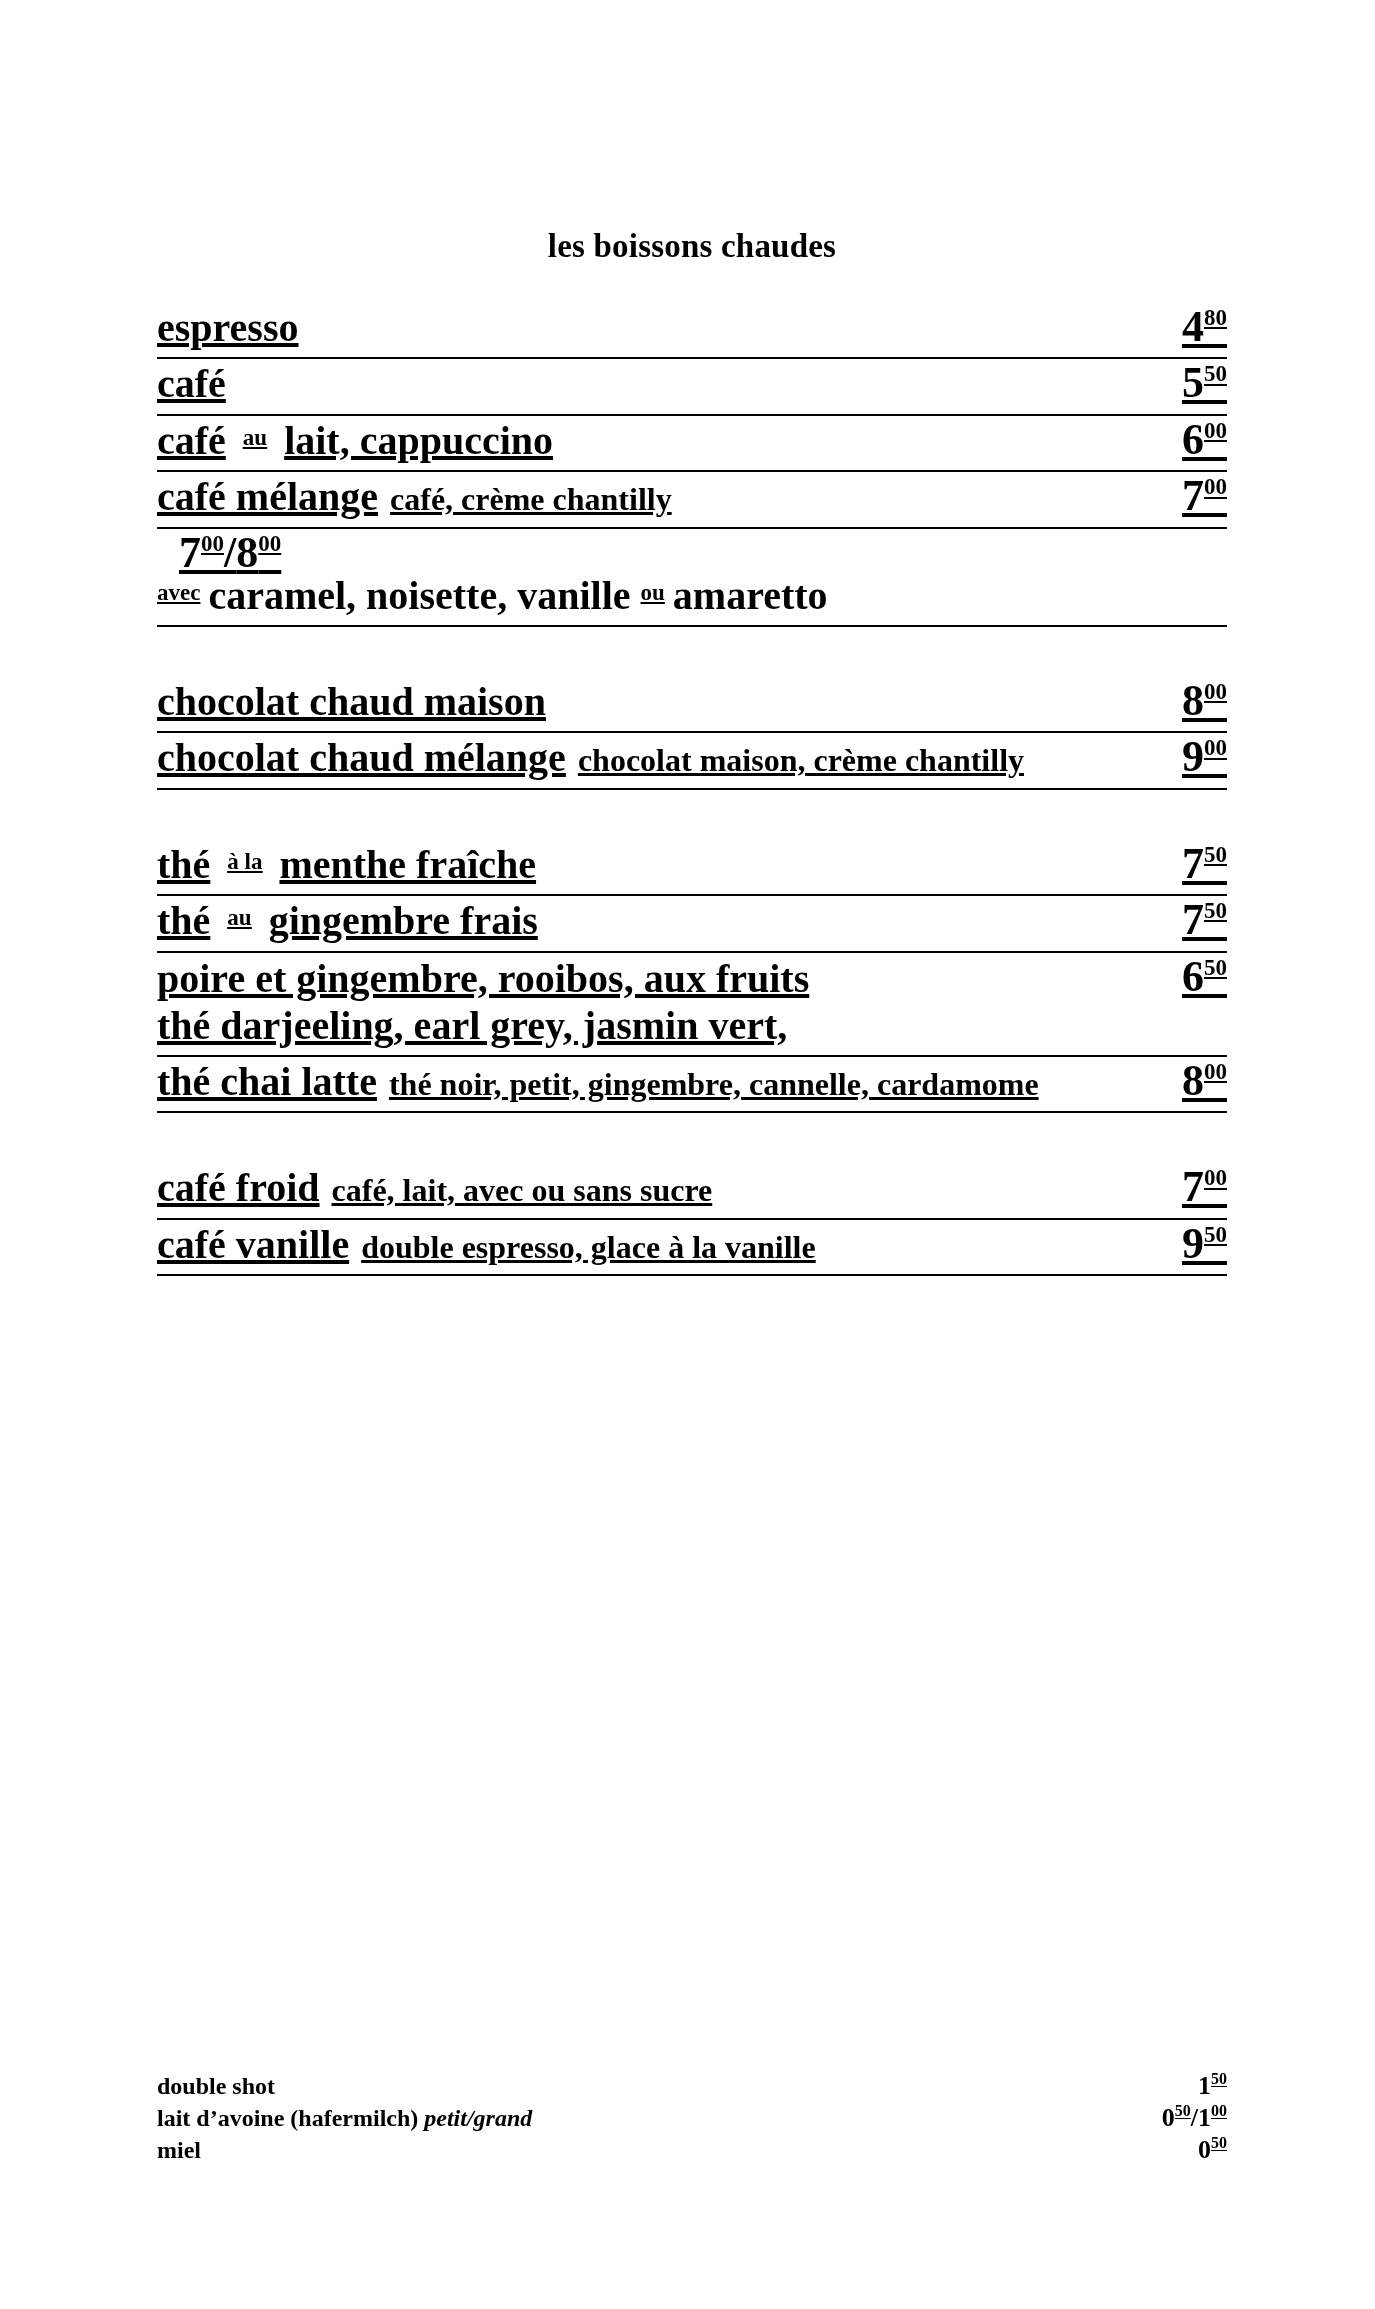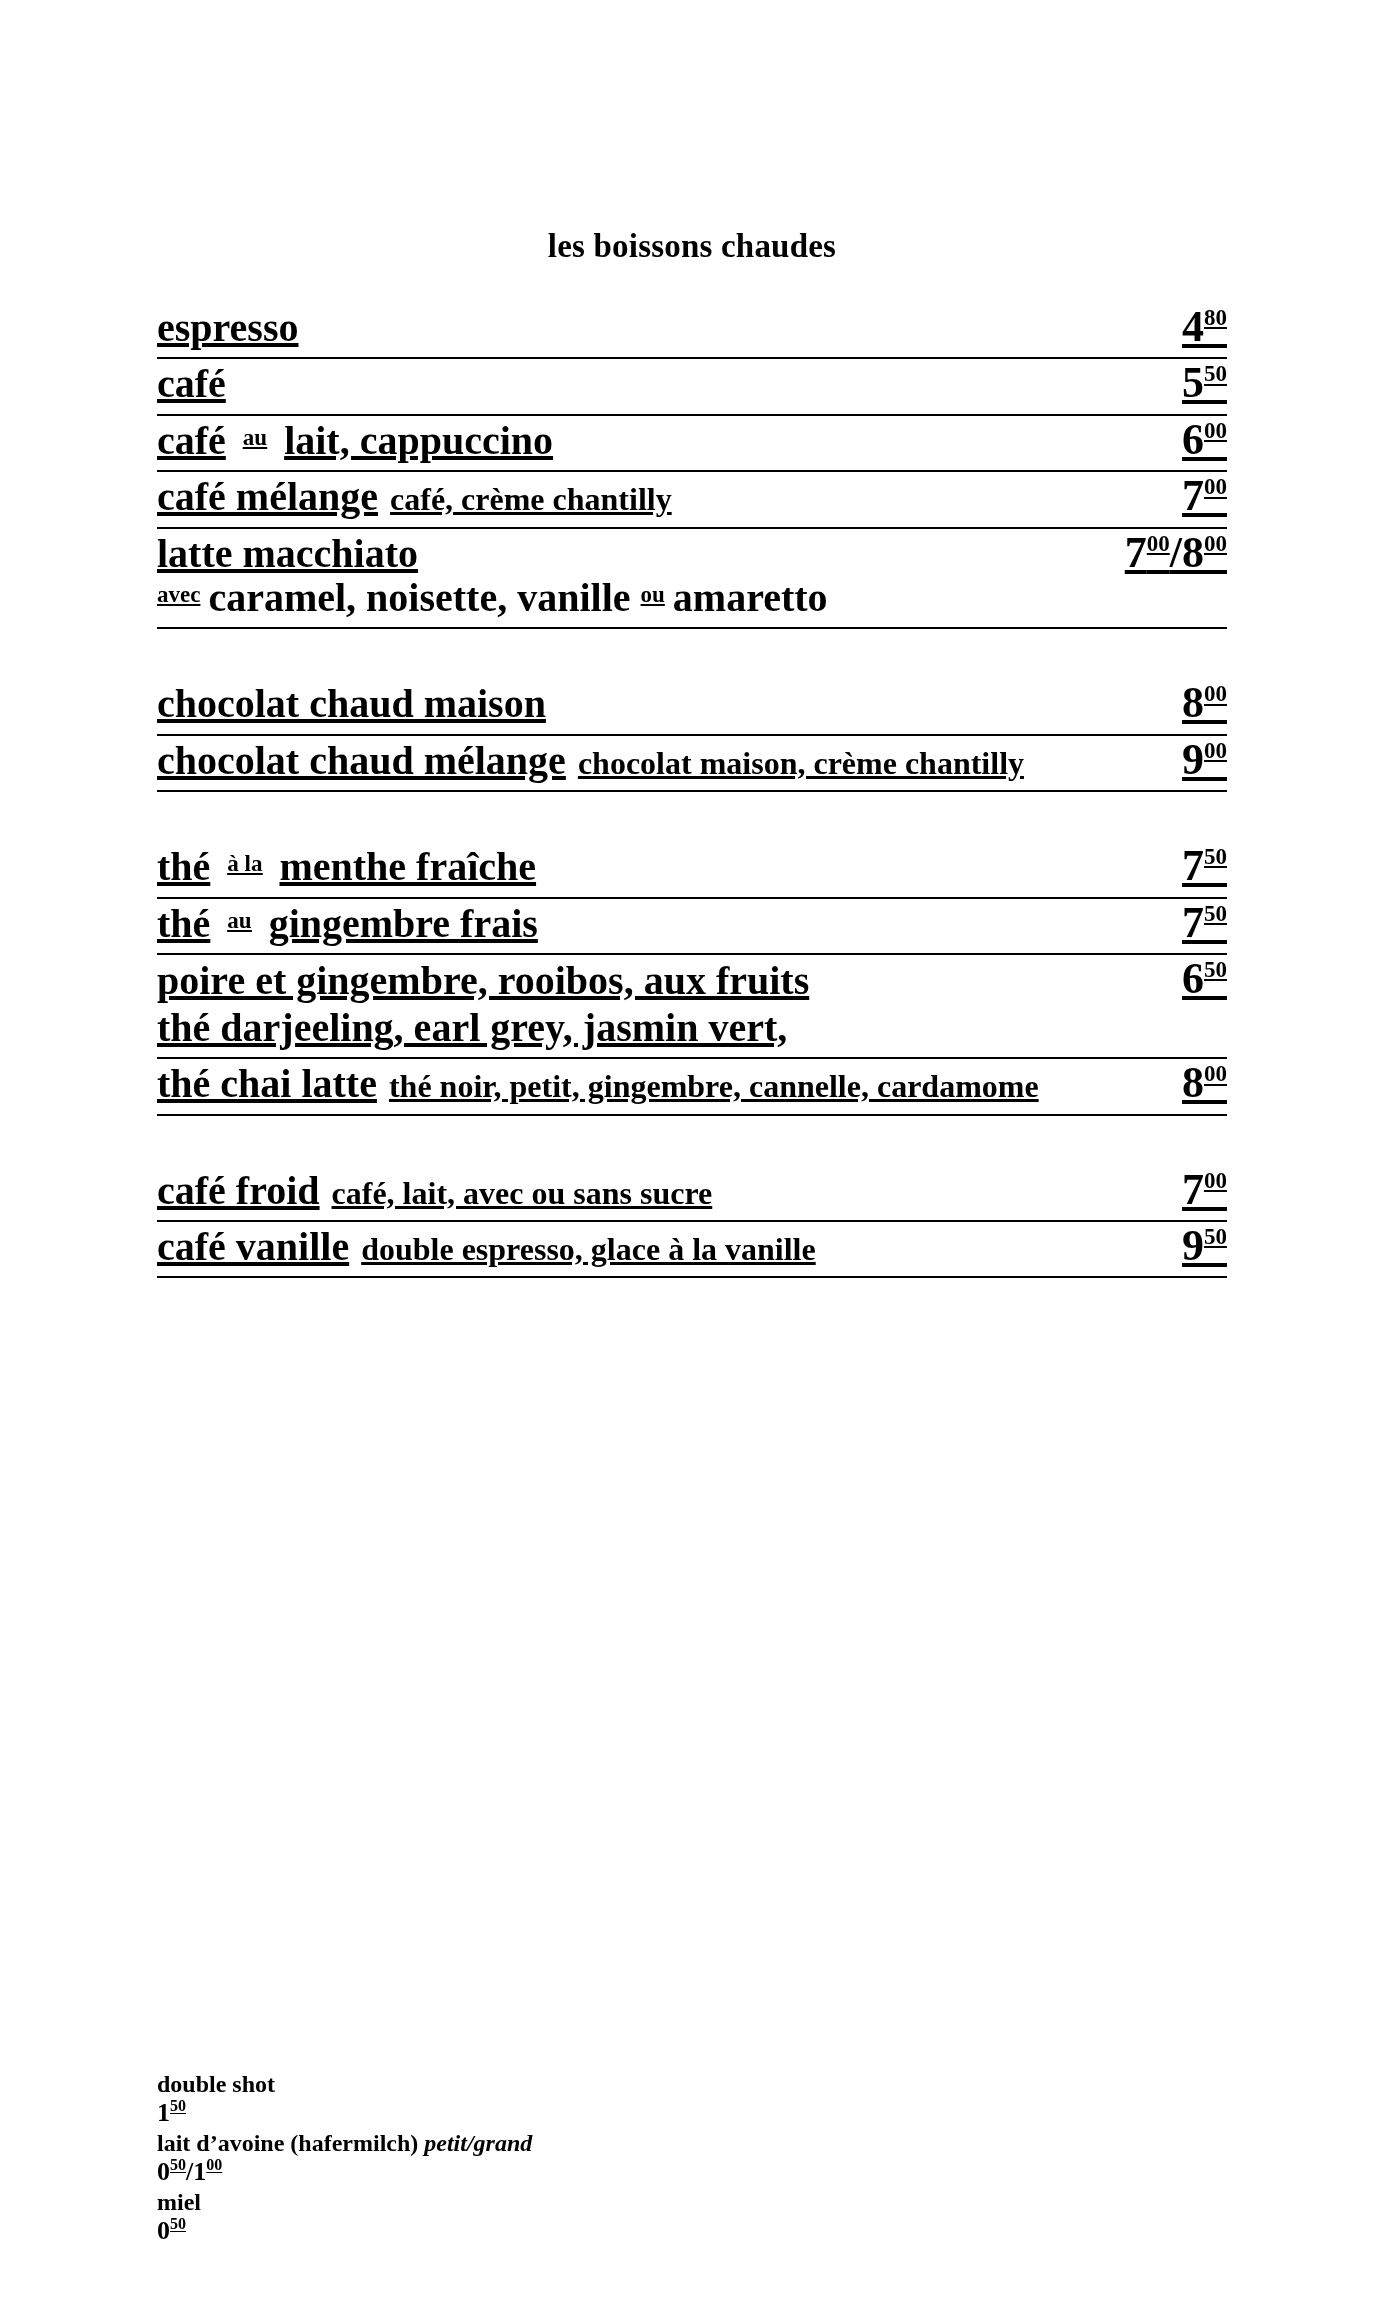--- a/index.html
+++ b/index.html
@@ -138,21 +138,20 @@
     position: absolute;
     left: 145px;
     top: 2070px;
     width: 1070px;
   }
   .footer-row {
     display: flex;
     align-items: baseline;
     justify-content: space-between;
     padding: 1px 0;
-    flex-direction: column;
   }
   .footer-name {
     font-weight: bold;
     font-size: 24px;
   }
   .footer-name em {
     font-style: italic;
     font-weight: bold;
   }
   .footer-price {
@@ -220,23 +219,20 @@
             <span class="desc">café, crème chantilly</span>
           </div>
           <div class="price">
             <span>7</span><sup>00</sup>
           </div>
         </div>
       </div>
 
       <div class="item">
         <div class="row">
-          <div class="name-wrap">
-            <span class="nm">latte macchiato</span>
-          </div>
           <div class="price">
             <span>7</span><sup>00</sup><span class="sep">/</span><span>8</span><sup>00</sup>
           </div>
         </div>
         <div class="subline">
           <span class="sub-prefix">avec</span>
           <span class="sub-text">caramel, noisette, vanille</span>
           <span class="sub-prefix" style="margin-left:10px;text-align:right;">ou</span>
           <span class="sub-text">amaretto</span>
         </div>

